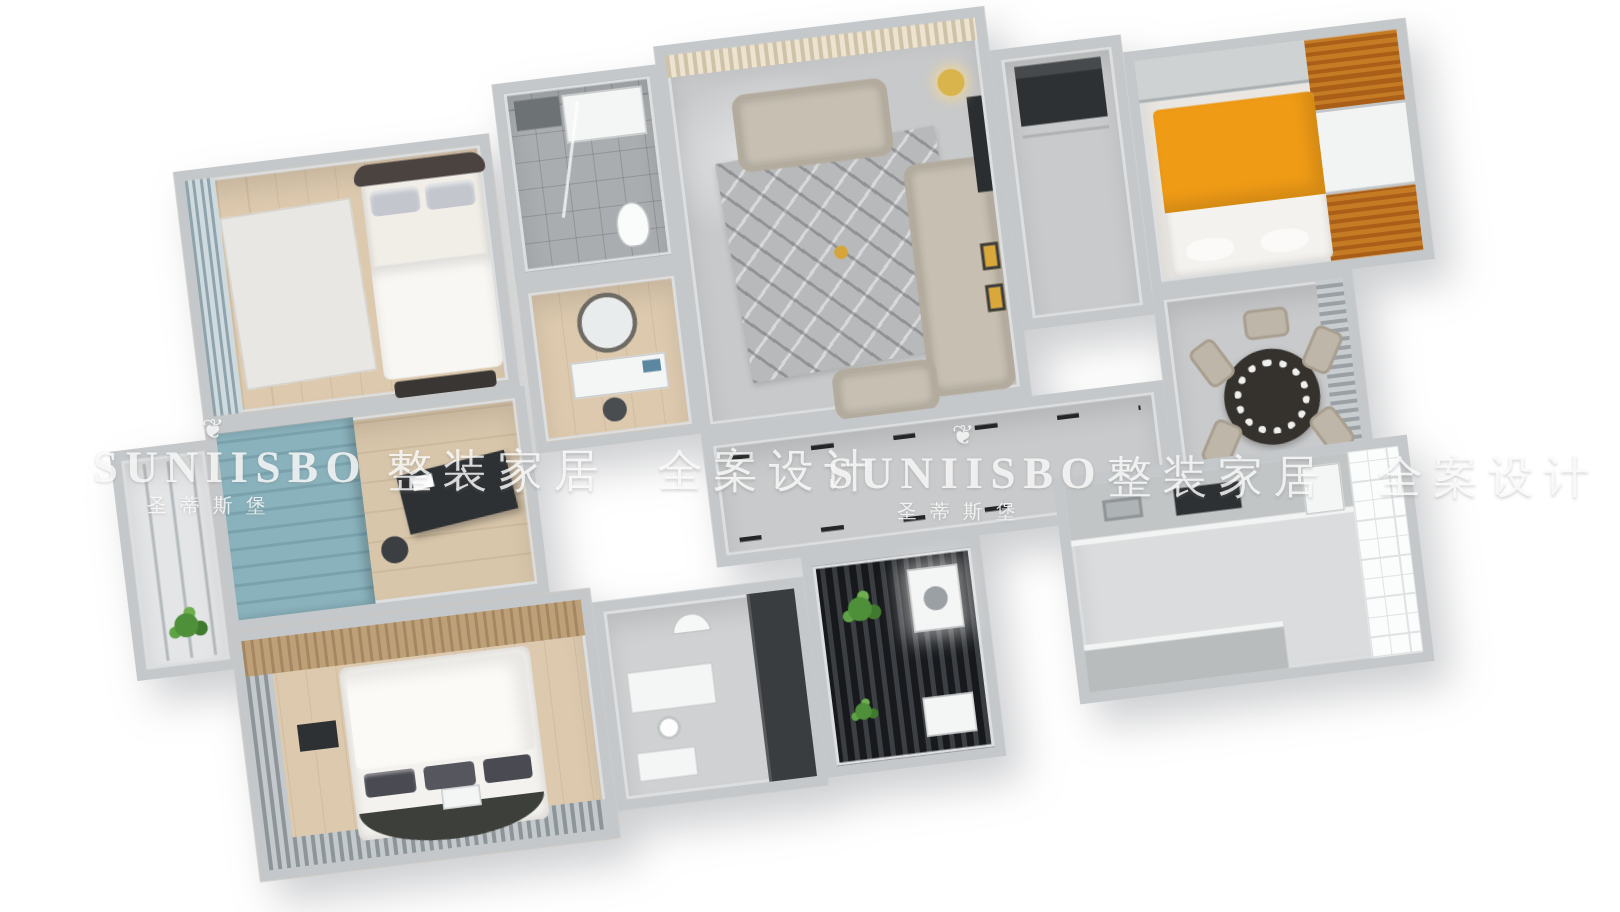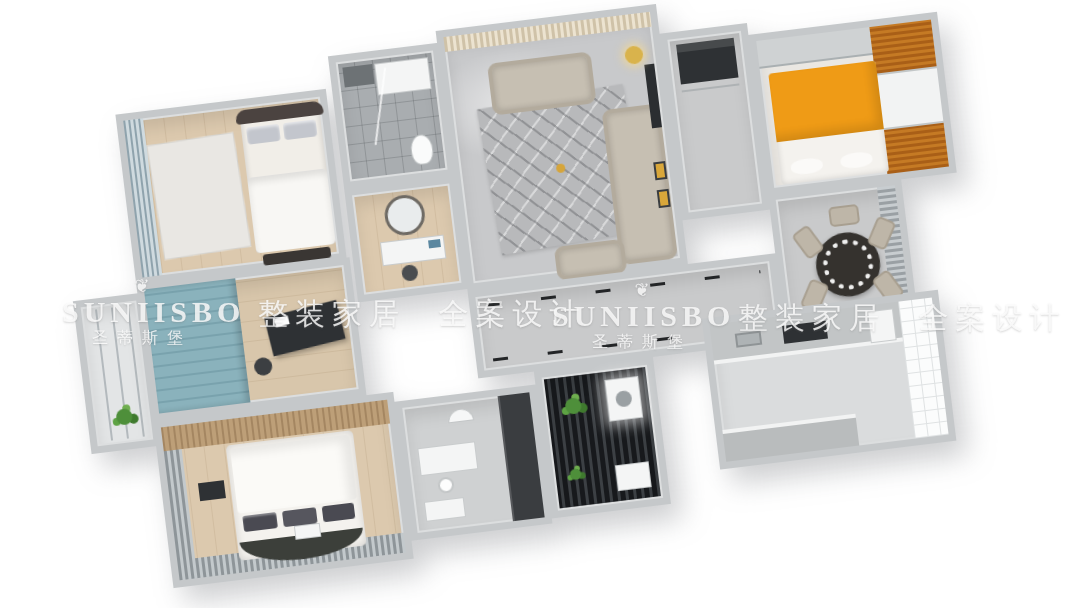--- a/index.html
+++ b/index.html
@@ -69,21 +69,21 @@
   .wood-slat{background:repeating-linear-gradient(0deg,#a95f17 0 3px,#c57a24 3px 6px);}
   .teal-slat{background:repeating-linear-gradient(0deg,#8ab2bc 0 10px,#79a2ad 10px 12px);}
   .deck-dark{background:repeating-linear-gradient(90deg,#17191c 0 5px,#3c4044 5px 8px);}
 
   
   .wm{position:absolute;z-index:60;color:rgba(252,252,252,.82);
     text-shadow:0 1px 2px rgba(110,110,112,.28);user-select:none;}
   .wm-brand{text-align:center;font-family:"Liberation Serif",serif;}
   .wm-brand .logo{height:20px;line-height:20px;font-size:18px;}
   .wm-brand .name{font-size:30px;letter-spacing:5px;font-weight:600;line-height:32px;}
-  .wm-brand .cn{font-size:16px;letter-spacing:9px;line-height:20px;font-family:"DejaVu Sans",sans-serif;}
+  .wm-brand .cn{font-size:13px;letter-spacing:9px;line-height:20px;font-family:"DejaVu Sans",sans-serif;}
   .wm-slogan{font-size:30px;letter-spacing:7px;word-spacing:16px;font-weight:500;
     font-family:"DejaVu Sans",sans-serif;}
 </style>
 </head>
 <body>
 
 <div class="stage">
 
   <div class="plan">
 

